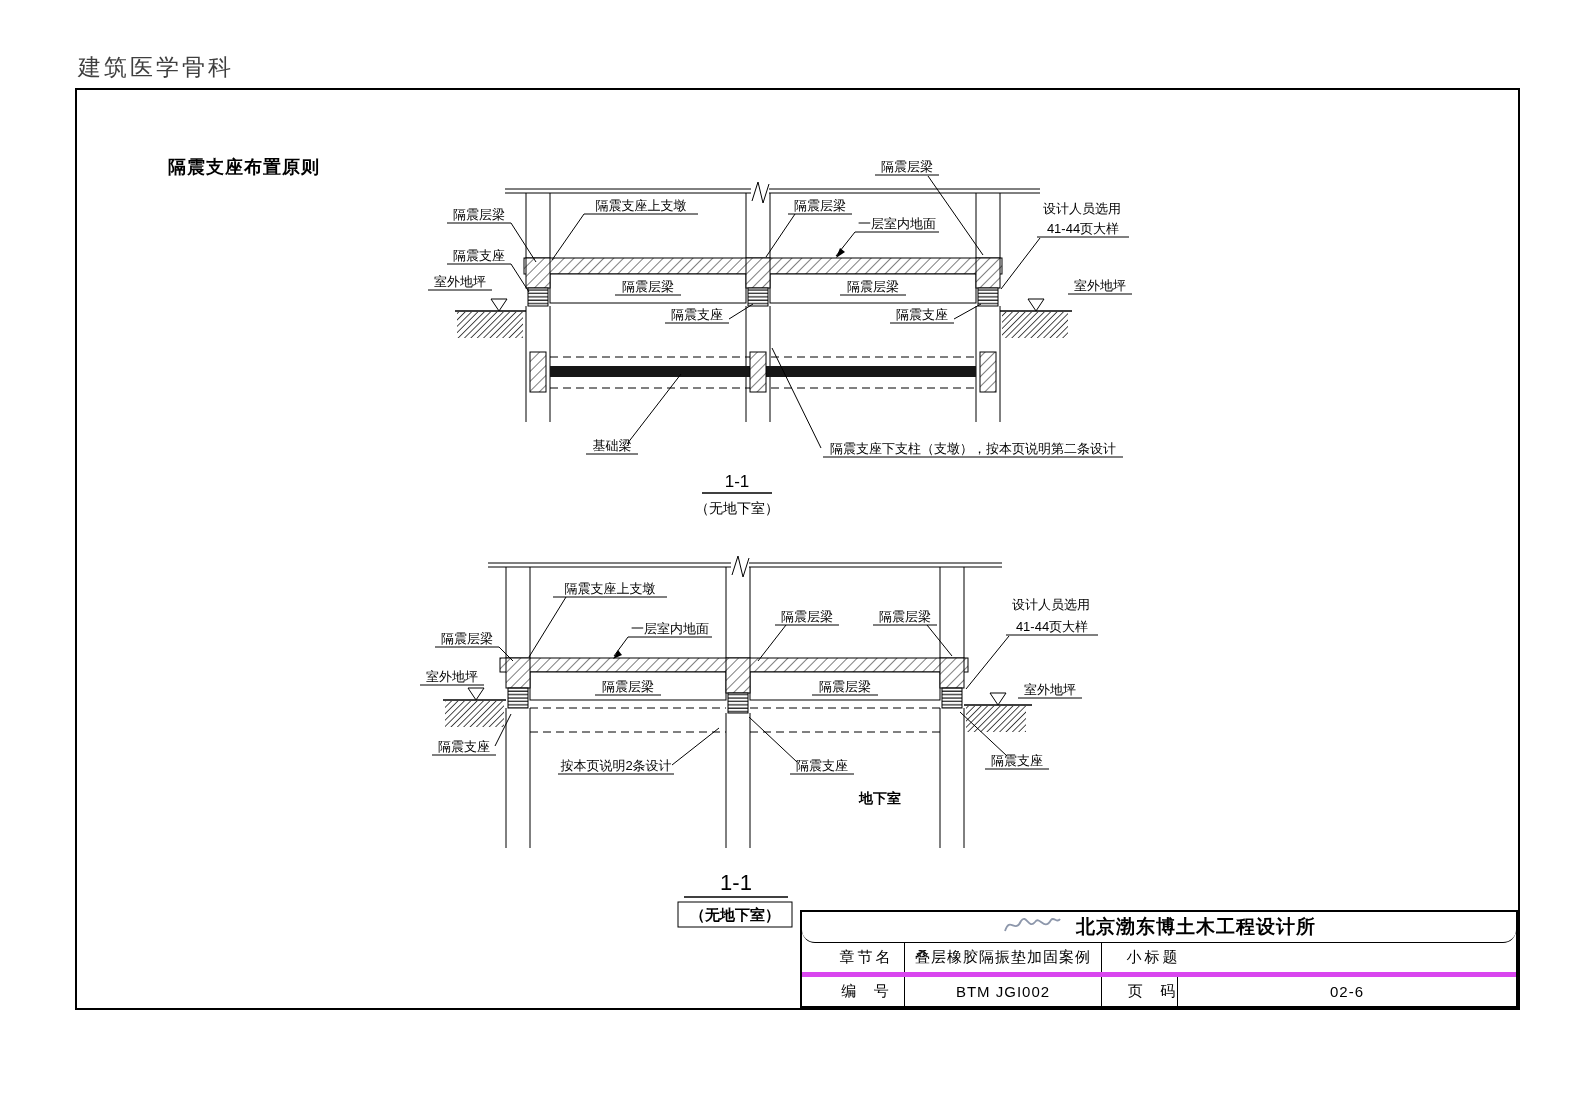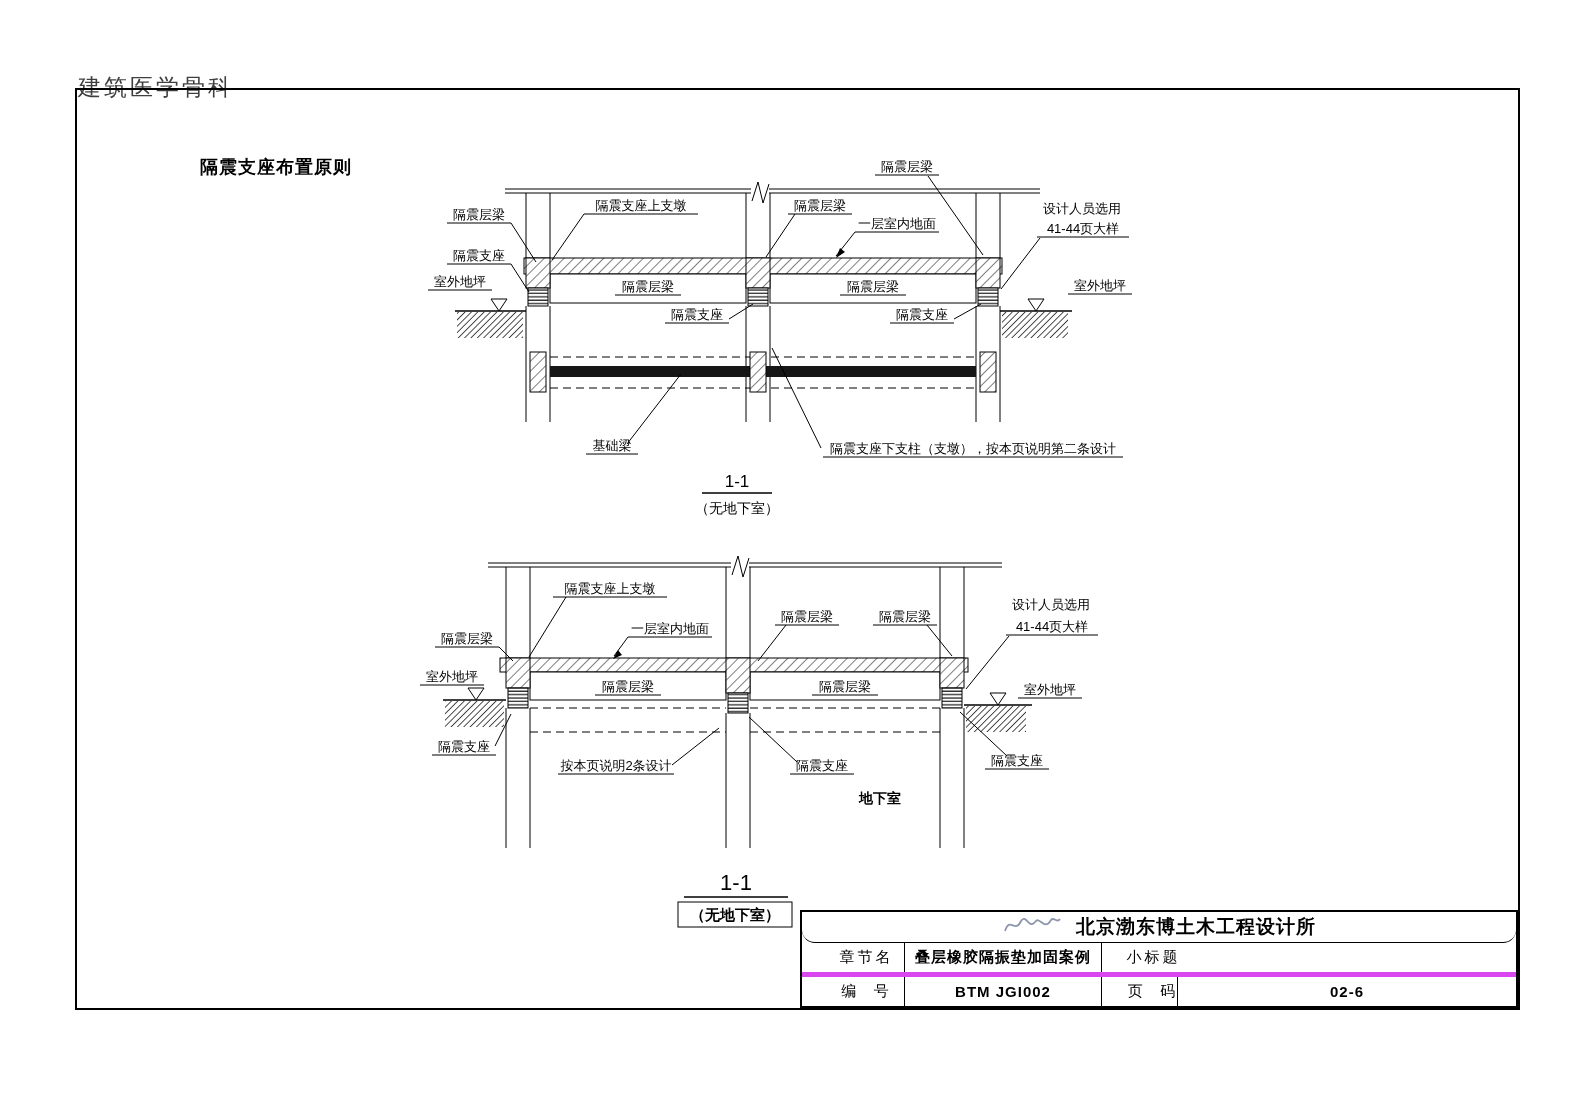--- a/index.html
+++ b/index.html
@@ -1,21 +1,21 @@
 <!DOCTYPE html>
 <html><head>
 <meta charset="utf-8">
 <style>
   html,body{margin:0;padding:0;background:#fff;}
   .page{position:relative;width:1571px;height:1098px;background:#fff;overflow:hidden;
         font-family:"Liberation Sans",sans-serif;color:#000;}
   .watermark{position:absolute;left:78px;top:52px;font-family:"Liberation Serif",serif;
-        font-size:23px;color:#3f3f3f;letter-spacing:3px;margin-top:20px;}
+        font-size:23px;color:#3f3f3f;letter-spacing:3px;}
   .border-box{position:absolute;left:75px;top:88px;width:1441px;height:918px;border:2px solid #000;}
-  .drawing-title{position:absolute;left:168px;top:155px;font-size:18px;font-weight:700;letter-spacing:1px;margin-left:32px;}
+  .drawing-title{position:absolute;left:168px;top:155px;font-size:18px;font-weight:700;letter-spacing:1px;}
   svg.drawing{position:absolute;left:0;top:0;}
   svg text{font-family:"Liberation Sans",sans-serif;fill:#000;}
   .lbl{font-size:13px;text-anchor:middle;}
   .cap-num{font-size:17px;text-anchor:middle;}
   .cap-num-lg{font-size:22px;text-anchor:middle;}
   .cap-sub{font-size:14px;text-anchor:middle;}
   .cap-sub-lg{font-size:15px;font-weight:700;text-anchor:middle;}
   .ln{stroke:#000;stroke-width:1;fill:none;}
   .ln15{stroke:#000;stroke-width:1.5;fill:none;}
   .dash{stroke:#000;stroke-width:1;fill:none;stroke-dasharray:8 5;}
@@ -24,21 +24,21 @@
         box-sizing:border-box;background:#fff;display:flex;flex-direction:column;}
   .tb-header{height:30px;border-bottom:1px solid #000;display:flex;align-items:center;
         justify-content:center;gap:14px;border-radius:13px;}
   .tb-company{font-size:19px;font-weight:600;letter-spacing:1px;}
   .tb-row{display:grid;grid-template-columns:103px 197px 76px 1fr;flex:1;}
   .tb-row + .tb-row{border-top:5px solid #d946ef;}
   .tb-cell{display:flex;align-items:center;justify-content:center;font-size:15px;
         border-right:1px solid #000;white-space:pre;}
   .tb-cell:last-child{border-right:none;}
   .tb-label{letter-spacing:3px;padding-left:27px;}
-  .tb-value{font-weight:700;letter-spacing:1px;}
+  .tb-value{font-weight:400;letter-spacing:1px;}
 </style>
 </head>
 <body>
 
 <div class="page">
 
   <div class="watermark">建筑医学骨科</div>
   <div class="border-box"></div>
   <div class="drawing-title">隔震支座布置原则</div>
 

